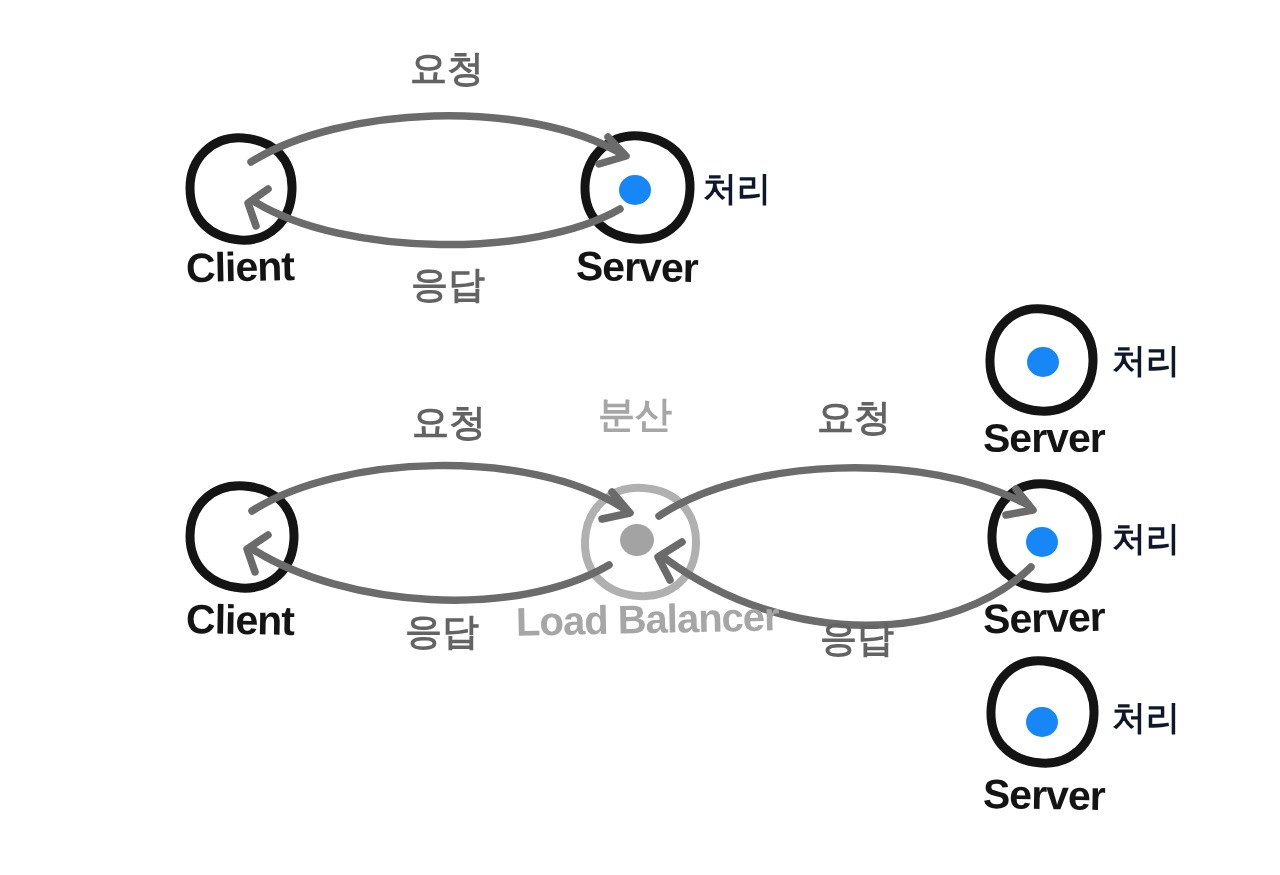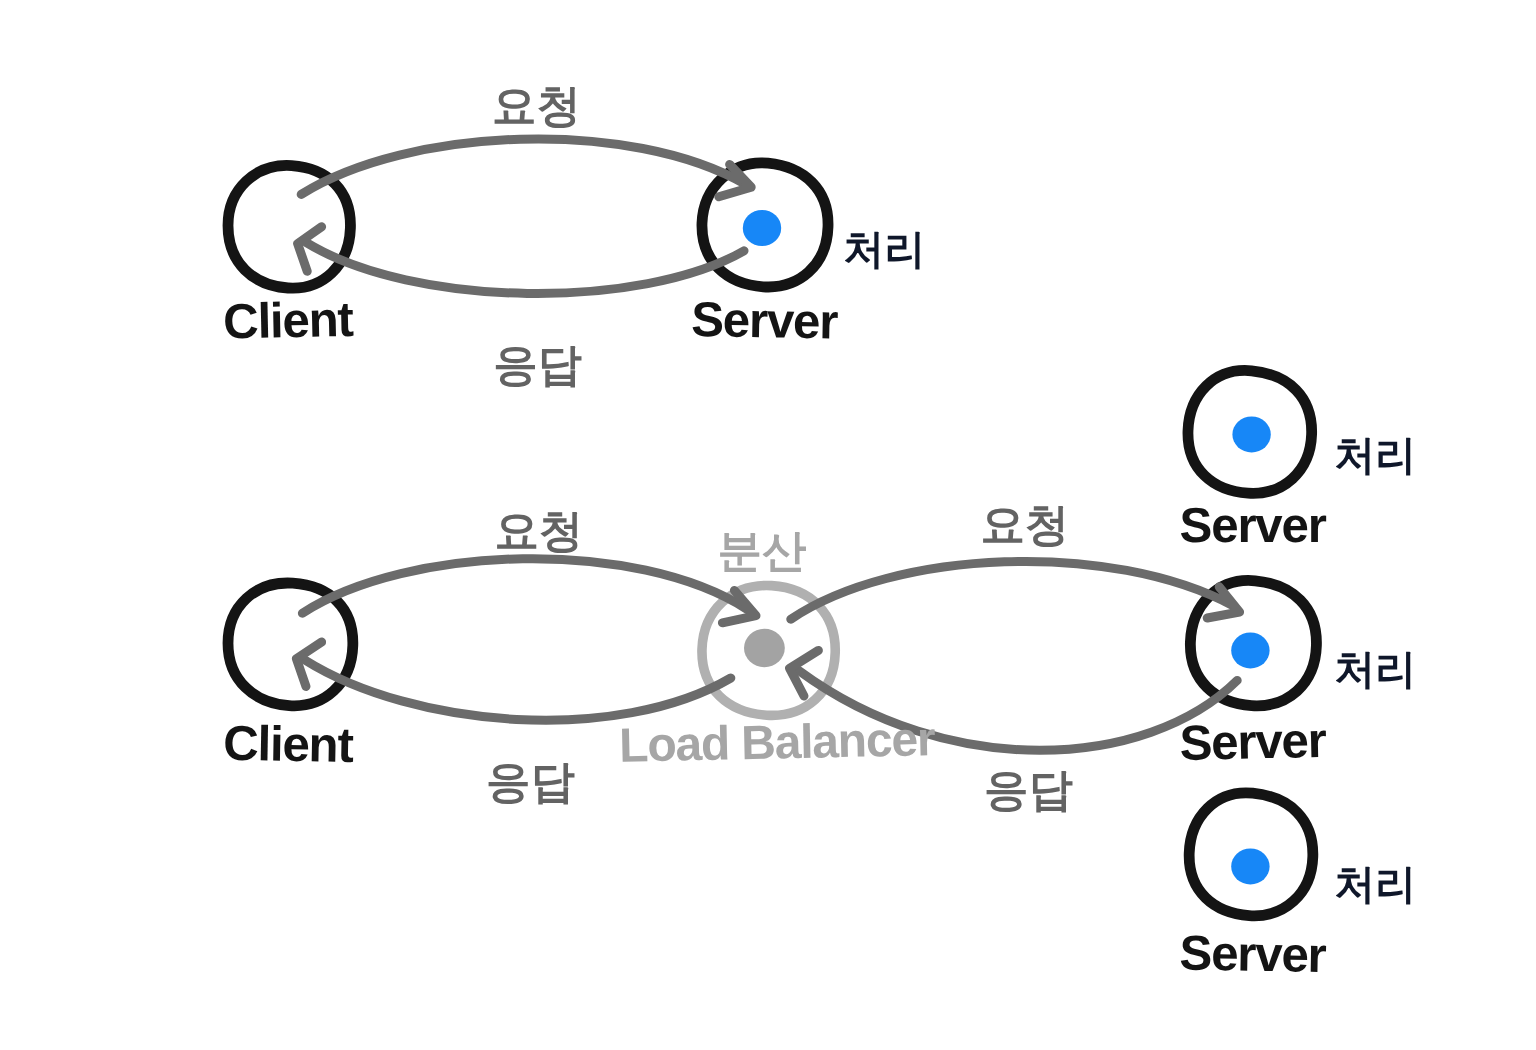--- a/index.html
+++ b/index.html
@@ -19,21 +19,20 @@
     line-height:1;
     letter-spacing:-1px;
   }
   .node-name{font-size:41px;}
   .ko{
     font-size:37px;
     color:#636363;
     text-align:center;
     width:110px;
     letter-spacing:0;
-    margin-top:20px;
   }
   .blue{color:#0f172a;}
   .lightgray{color:#a6a6a6;}
   .lb-name{font-size:40px;color:#a6a6a6;}
   .tilt1{transform:rotate(-1.2deg);}
   .tilt2{transform:rotate(1deg);}
 </style>
 </head>
 <body>
 
@@ -93,21 +92,21 @@
   </svg>
 
   <div class="lbl node-name tilt1" style="left:186px;top:247px;">Client</div>
   <div class="lbl node-name tilt2" style="left:576px;top:247px;">Server</div>
   <div class="lbl ko" style="left:392px;top:50px;">요청</div>
   <div class="lbl ko" style="left:393px;top:266px;">응답</div>
   <div class="lbl ko blue" style="left:682px;top:171px;font-size:34px;">처리</div>
 
   <div class="lbl node-name tilt2" style="left:186px;top:600px;">Client</div>
   <div class="lbl lb-name tilt1" style="left:516px;top:599px;">Load Balancer</div>
-  <div class="lbl ko lightgray" style="left:580px;top:421px;">분산</div>
+  <div class="lbl ko lightgray" style="left:580px;top:399px;font-family:Liberation Mono, monospace;">분산</div>
 
   <div class="lbl ko" style="left:394px;top:404px;">요청</div>
   <div class="lbl ko" style="left:387px;top:613px;">응답</div>
   <div class="lbl ko" style="left:799px;top:399px;">요청</div>
   <div class="lbl ko" style="left:802px;top:620px;">응답</div>
 
   <div class="lbl node-name" style="left:983px;top:418px;">Server</div>
   <div class="lbl ko blue" style="left:1091px;top:343px;font-size:34px;">처리</div>
 
   <div class="lbl node-name tilt1" style="left:983px;top:598px;">Server</div>

